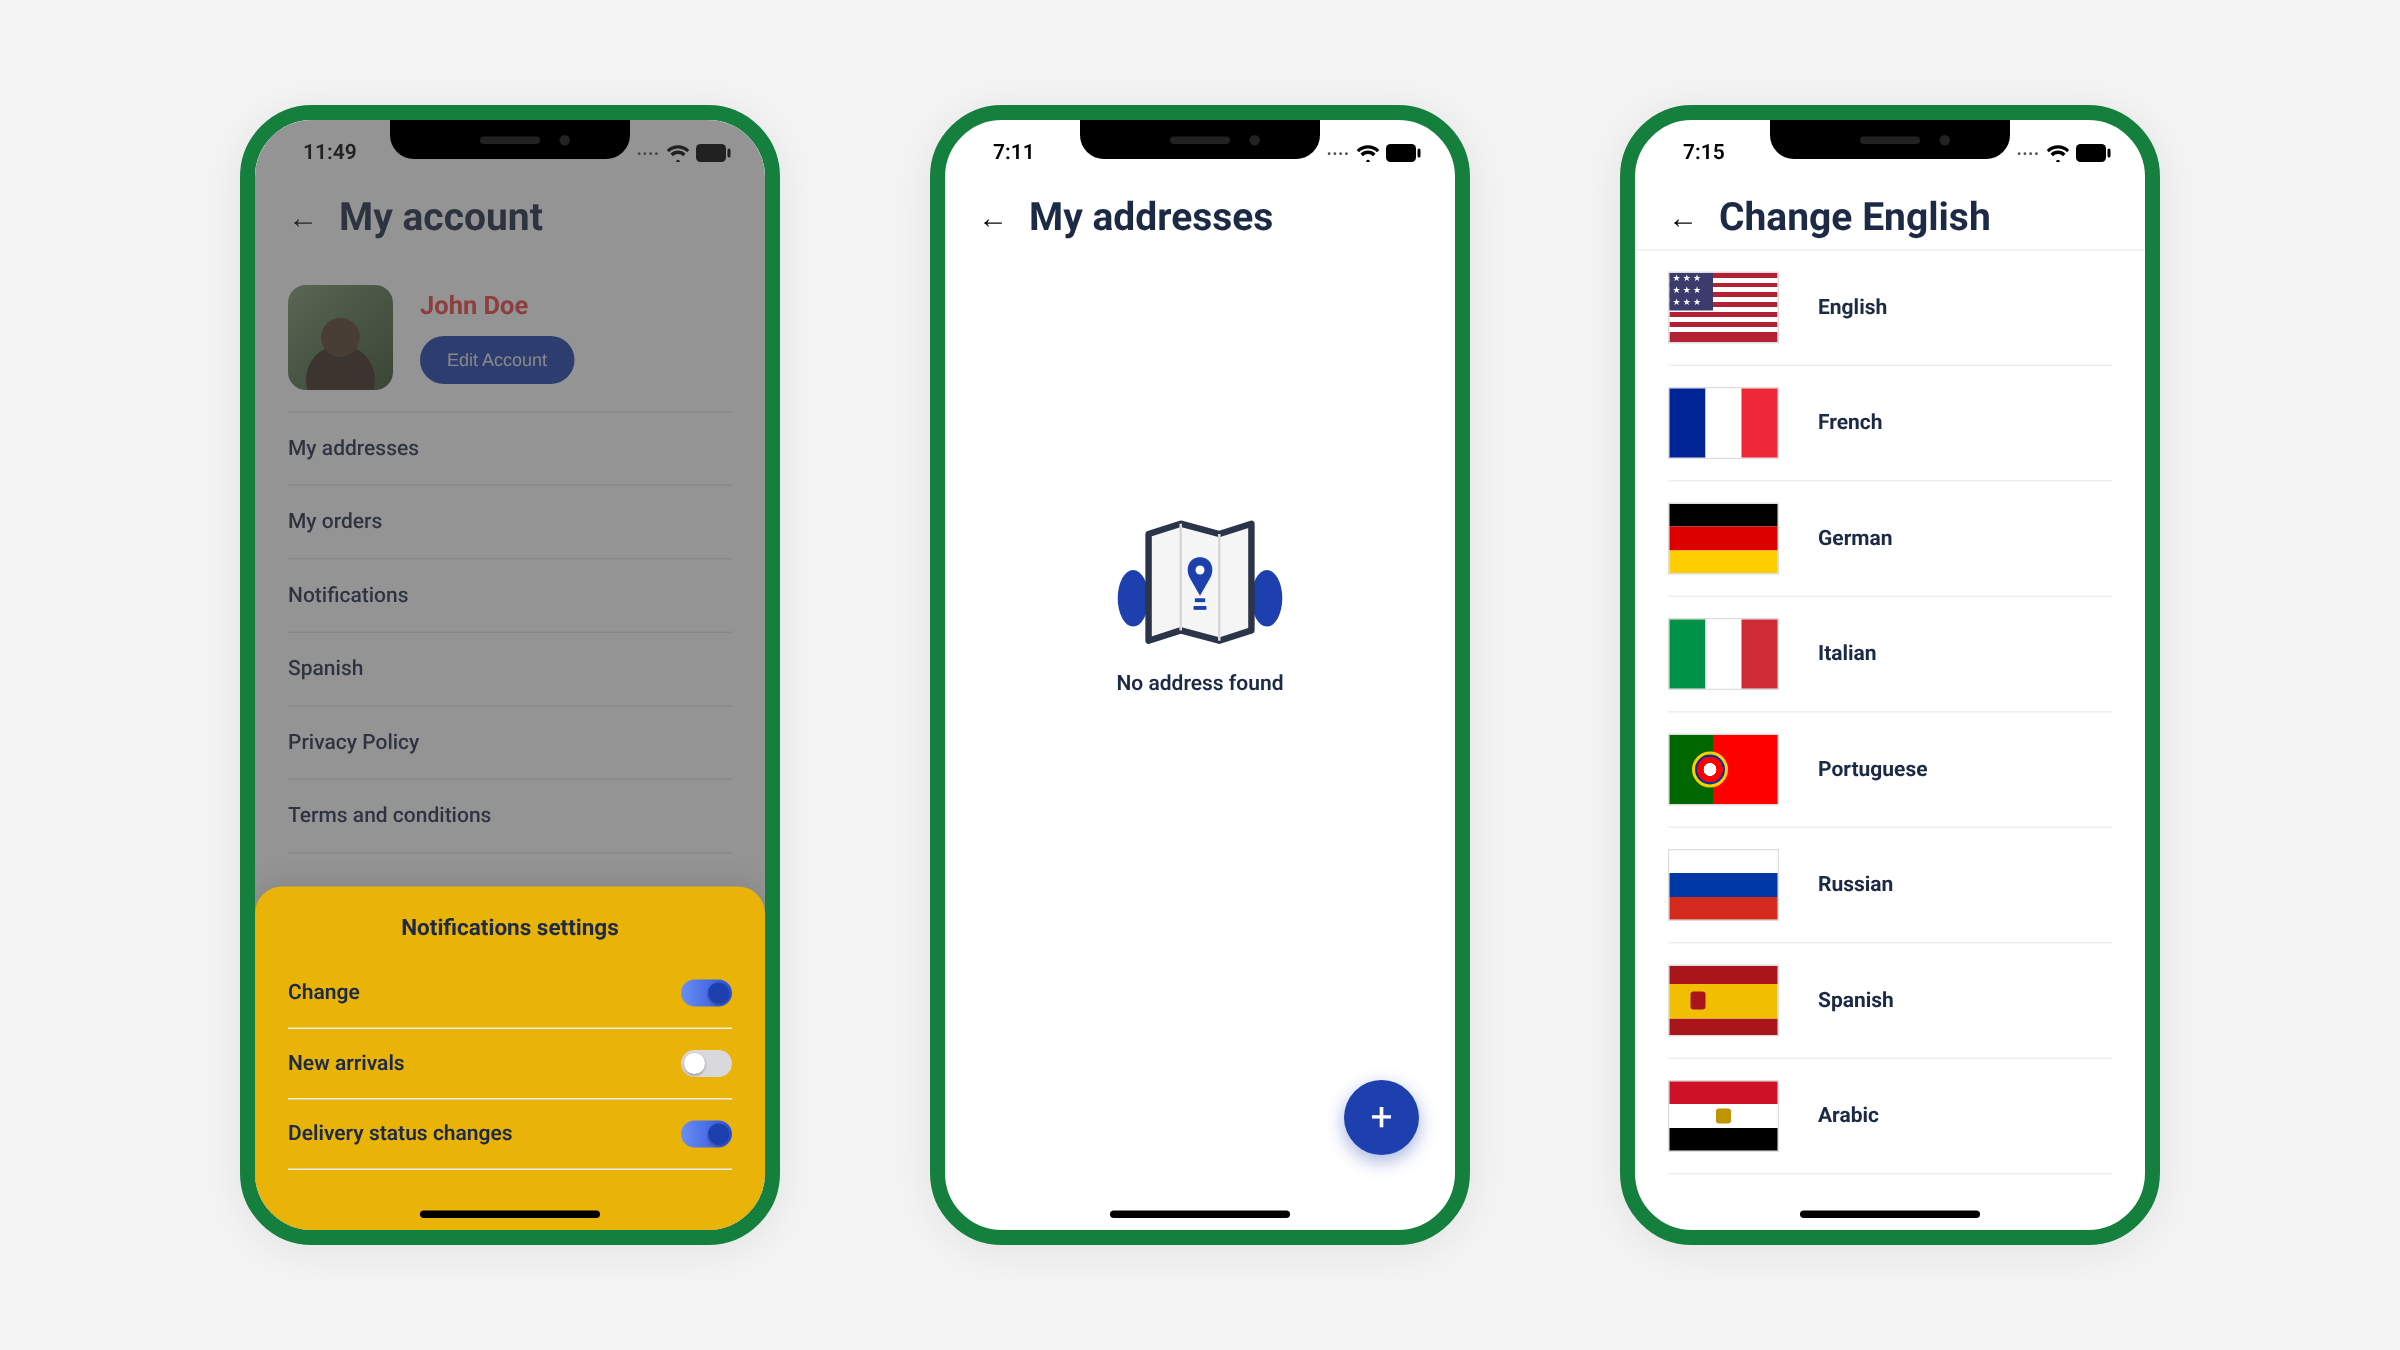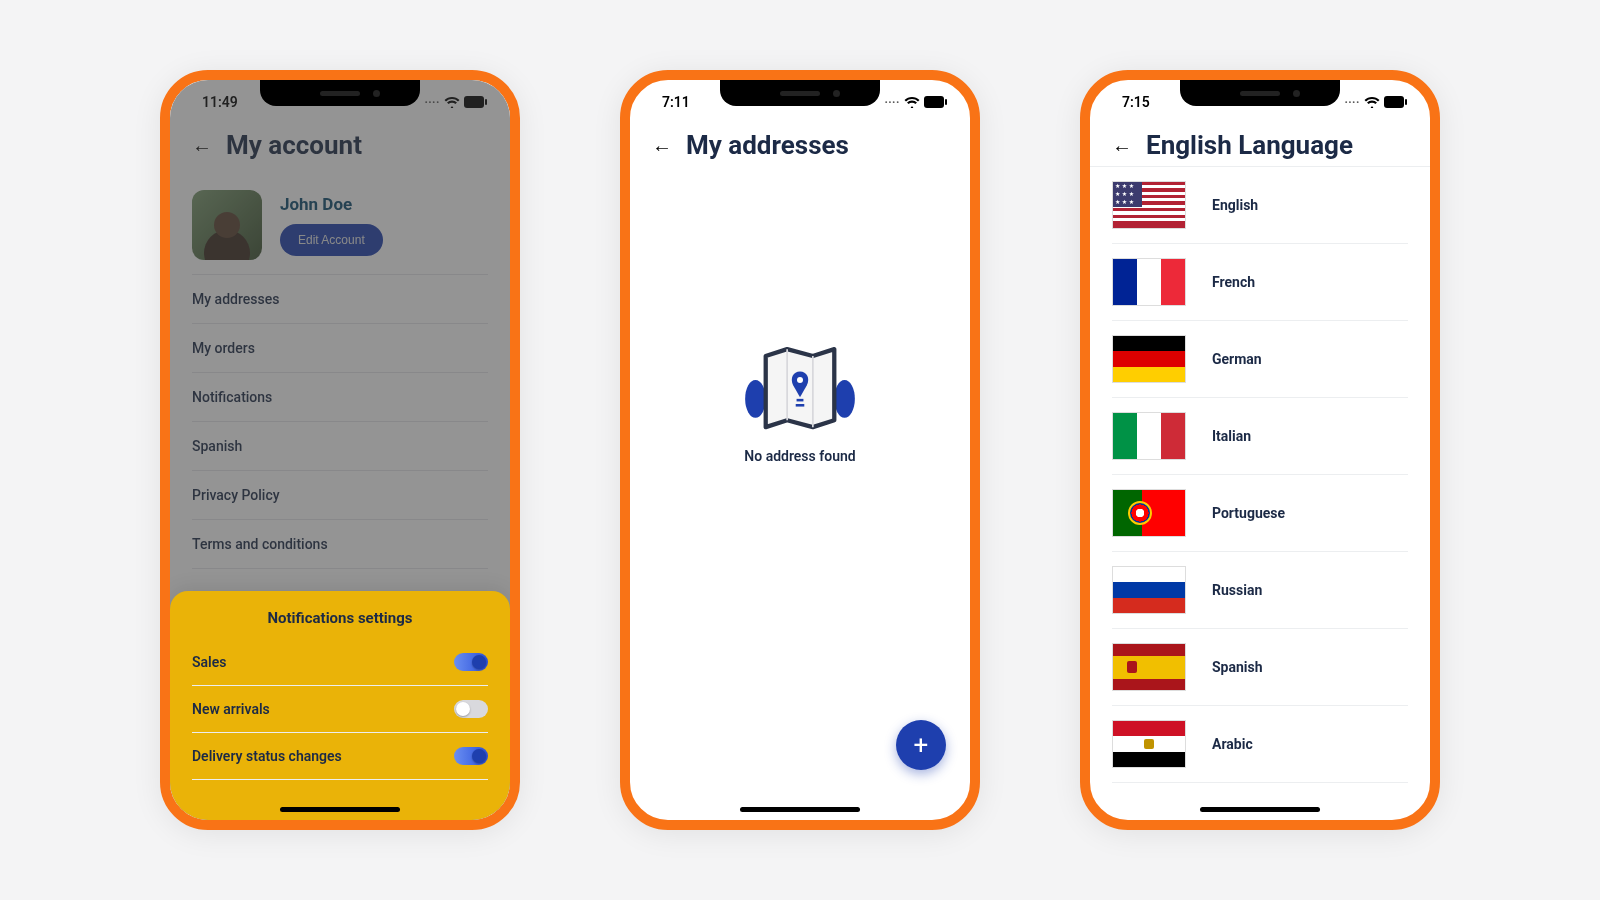--- a/index.html
+++ b/index.html
@@ -14,21 +14,21 @@
     gap: 100px;
   }
   .phone {
     width: 360px;
     height: 760px;
     background: #fff;
     border-radius: 48px;
     box-shadow: 0 4px 30px rgba(0,0,0,0.08);
     position: relative;
     overflow: hidden;
-    border: 10px solid #f97316;
+    border: 10px solid #15803d;
   }
   
   .notch {
     position: absolute;
     top: 0; left: 50%; transform: translateX(-50%);
     width: 160px; height: 26px;
     background: #000;
     border-bottom-left-radius: 16px;
     border-bottom-right-radius: 16px;
     z-index: 50;
@@ -76,21 +76,21 @@
     width: 70px; height: 70px; border-radius: 12px;
     background: linear-gradient(135deg,#7b9a6f 0%,#3b5030 100%);
     position: relative; overflow:hidden;
   }
   .avatar::after{
     content:""; position:absolute; left:50%; top:22px; transform:translateX(-50%);
     width:26px; height:26px; border-radius:50%; background:#5a4030;
     box-shadow: 0 28px 0 10px #3a2a20;
   }
   .profile-info { display:flex; flex-direction:column; gap:10px; }
-  .profile-name { font-size:17px; font-weight:700; color:#0c4a6e;}
+  .profile-name { font-size:17px; font-weight:700; color:#ef4444;}
   .edit-btn {
     background:#1e3fae; color:#e5e5e5; border:none; border-radius:20px;
     padding:9px 18px; font-size:12px; font-weight:500; cursor:pointer;
     width:fit-content;
   }
   .menu-list { padding: 0 22px; }
   .menu-item {
     padding: 16px 0; font-size:14px; font-weight:500; color:#1c2a46;
     border-bottom:1px solid #e5e5e8; cursor:pointer;
   }
@@ -222,21 +222,21 @@
         <div class="menu-item">Terms and conditions</div>
       </div>
   </div>
 
   <div class="dim-overlay"></div>
 
   <div class="bottom-sheet">
     <div class="sheet-title">Notifications settings</div>
     <div id="p1-toggles">
         <div class="toggle-row">
-          <span>Sales</span>
+          <span>Change</span>
           <div class="toggle on"></div>
         </div>
         <div class="toggle-row">
           <span>New arrivals</span>
           <div class="toggle off"></div>
         </div>
         <div class="toggle-row">
           <span>Delivery status changes</span>
           <div class="toggle on"></div>
         </div>
@@ -295,21 +295,21 @@
           <path d="M8 10.5a1.2 1.2 0 100 2.4 1.2 1.2 0 000-2.4zM3 6.5a7 7 0 0110 0l-1.6 1.6a4.8 4.8 0 00-6.8 0L3 6.5zM.5 4A10.6 10.6 0 0115.5 4L14 5.5a8.5 8.5 0 00-12 0L.5 4z" fill="#000"></path>
         </svg>
       <svg class="battery-icon" width="24" height="12" viewBox="0 0 24 12">
           <rect x="0" y="0" width="20" height="12" rx="3" fill="#000"></rect>
           <rect x="21" y="3" width="2" height="6" rx="1" fill="#000"></rect>
         </svg>
     </span>
   </div>
   <div class="header" style="padding-bottom:6px;">
     <span class="back-arrow">←</span>
-    <span class="header-title">English Language</span>
+    <span class="header-title">Change English</span>
   </div>
   <div class="lang-list" id="p3-langs" style="border-top:1px solid #eceef0;">
       <div class="lang-item">
         <span class="flag flag-us"></span>
         <span class="lang-label">English</span>
       </div>
       <div class="lang-item">
         <span class="flag flag-fr">
           <span></span>
           <span></span>

